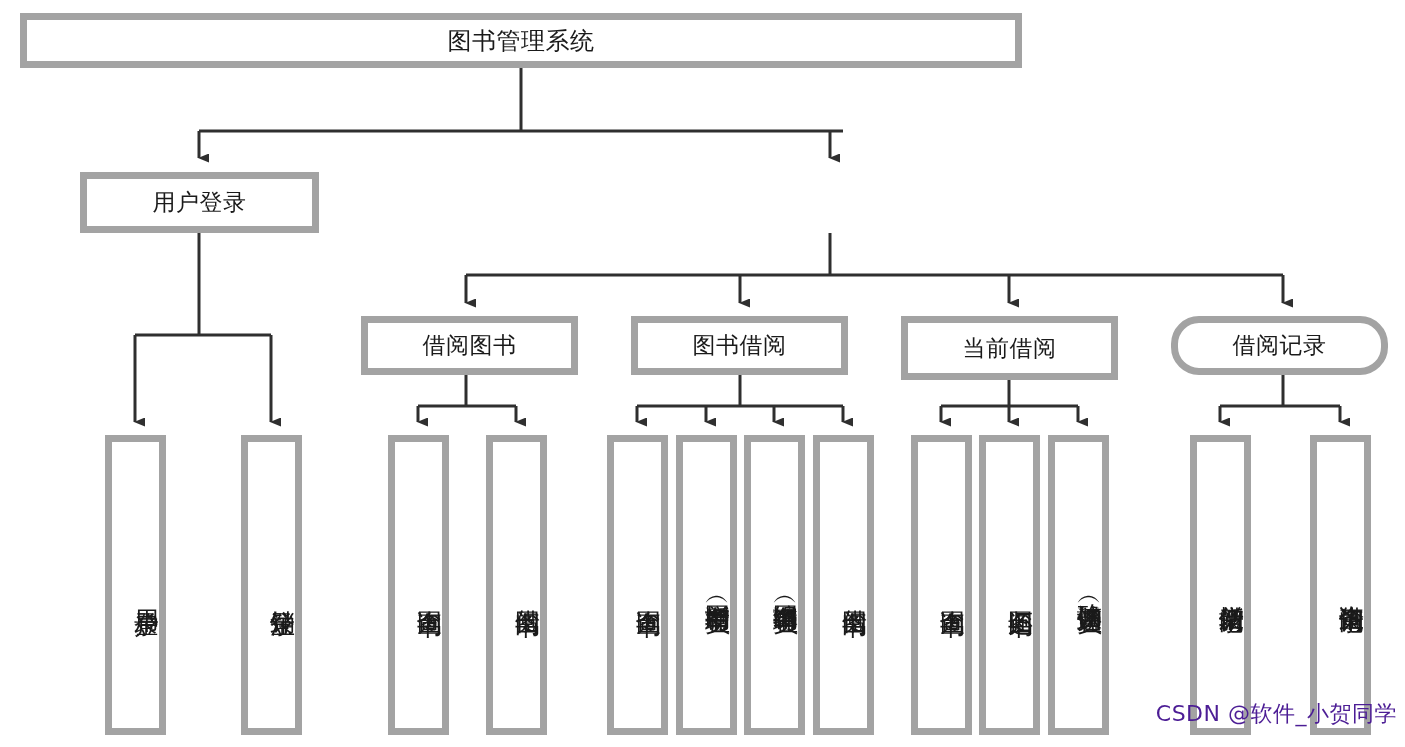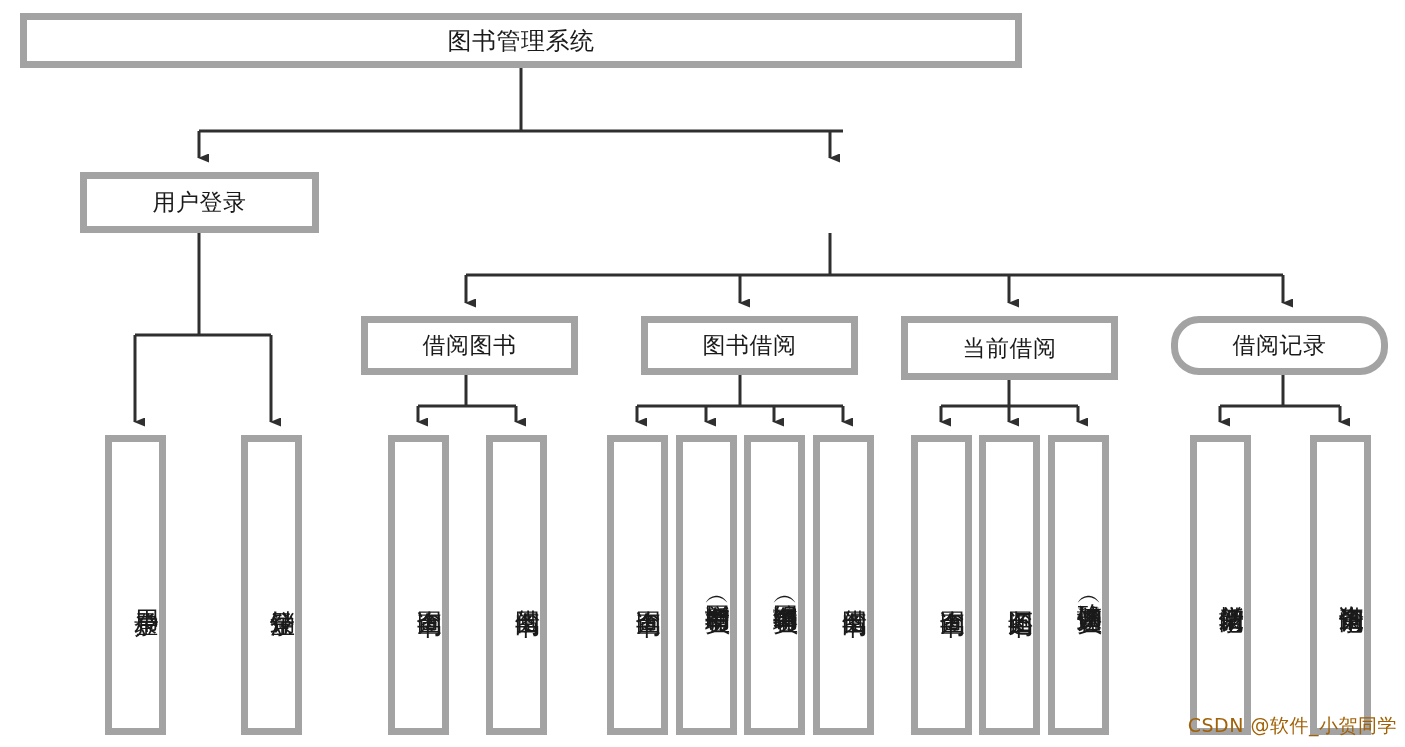--- a/index.html
+++ b/index.html
@@ -53,23 +53,23 @@
     line-height: 1.06;
     letter-spacing: 1px;
     text-align: center;
   }
   .node-v.tall {
     padding-top: 6px;
   }
   .watermark {
     position: absolute;
     right: 8px;
-    bottom: 8px;
-    font-size: 19px;
-    color: #a16207;
+    bottom: 18px;
+    font-size: 22px;
+    color: #4c1d95;
     white-space: nowrap;
     z-index: 5;
     letter-spacing: 0.5px;
   }
 </style>
 </head>
 <body>
 
 <div id="diagram-root">
 
@@ -121,21 +121,21 @@
       <path d="M 1220 406 L 1220 422" marker-end="url(#arrowhead)"></path>
       <path d="M 1340 406 L 1340 422" marker-end="url(#arrowhead)"></path>
     </g>
   </svg>
 
   <div class="node node-h node-root" style="left:20px; top:13px; width:1002px; height:55px;">图书管理系统</div>
 
   <div class="node node-h" style="left:80px; top:172px; width:239px; height:61px;">用户登录</div>
 
   <div class="node node-h" style="left:361px; top:316px; width:217px; height:59px;">借阅图书</div>
-  <div class="node node-h" style="left:631px; top:316px; width:217px; height:59px;margin-left:10px;">图书借阅</div>
+  <div class="node node-h" style="left:631px; top:316px; width:217px; height:59px;">图书借阅</div>
   <div class="node node-h" style="left:901px; top:316px; width:217px; height:64px;">当前借阅</div>
   <div class="node node-h" style="left:1171px; top:316px; width:217px; height:59px;border-radius:28px;">借阅记录</div>
 
   <div class="node node-v" style="left:105px; top:435px; width:61px; height:300px;">用户登录</div>
   <div class="node node-v" style="left:241px; top:435px; width:61px; height:300px;">注销登录</div>
 
   <div class="node node-v" style="left:388px; top:435px; width:61px; height:300px;">查询图书</div>
   <div class="node node-v" style="left:486px; top:435px; width:61px; height:300px;">借阅图书</div>
 
   <div class="node node-v" style="left:607px; top:435px; width:61px; height:300px;">查询图书</div>

